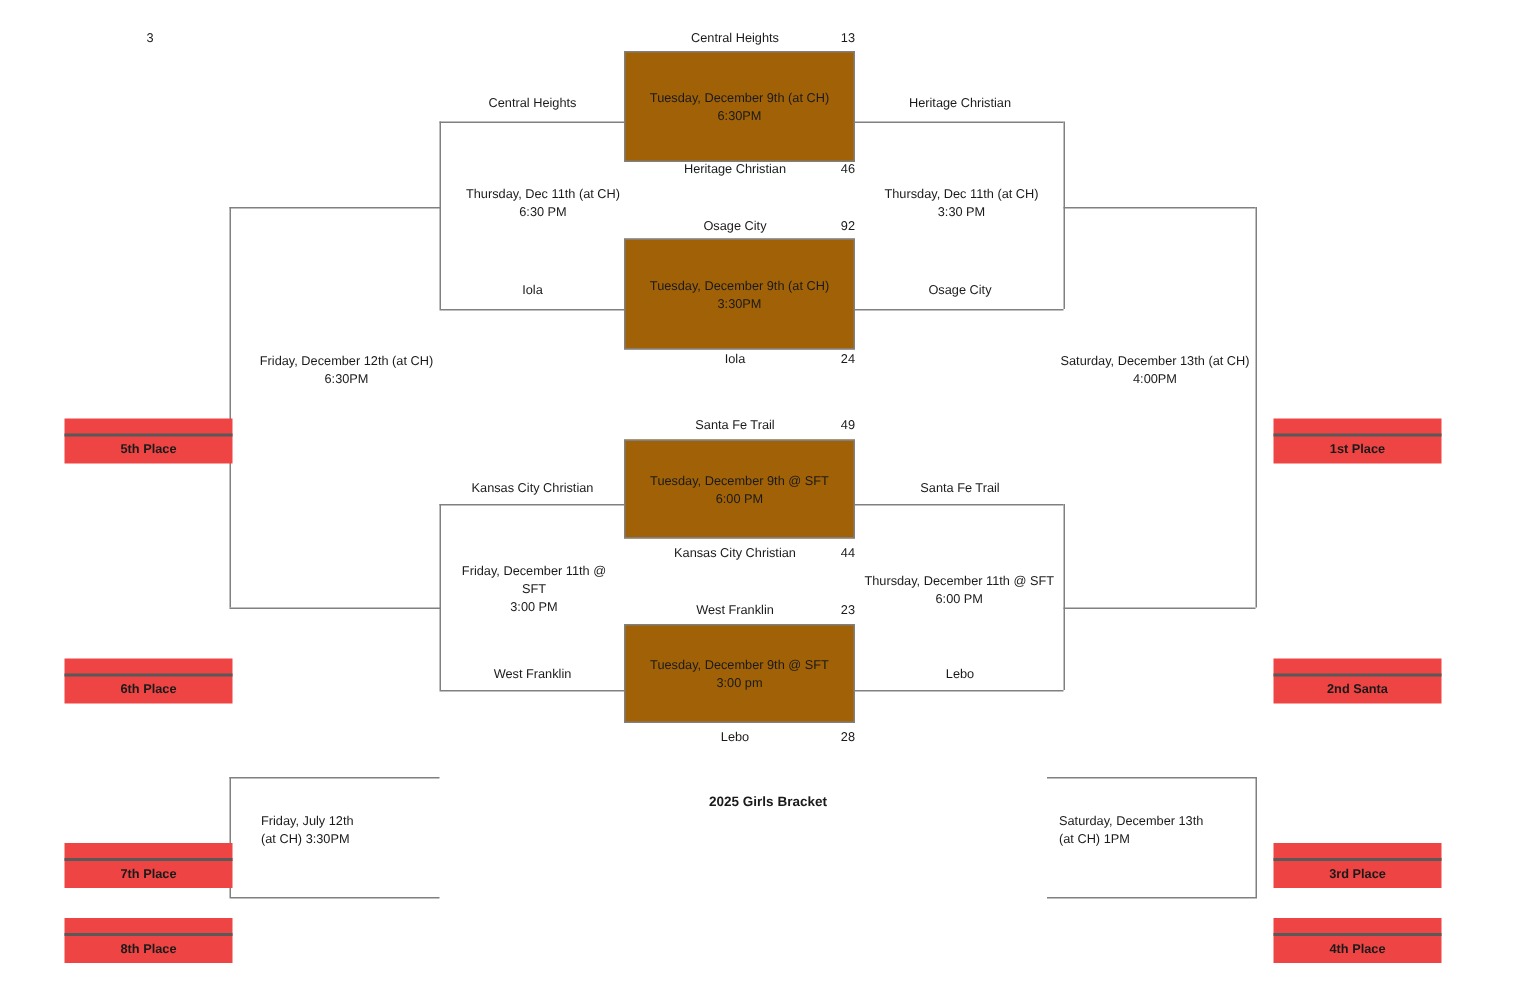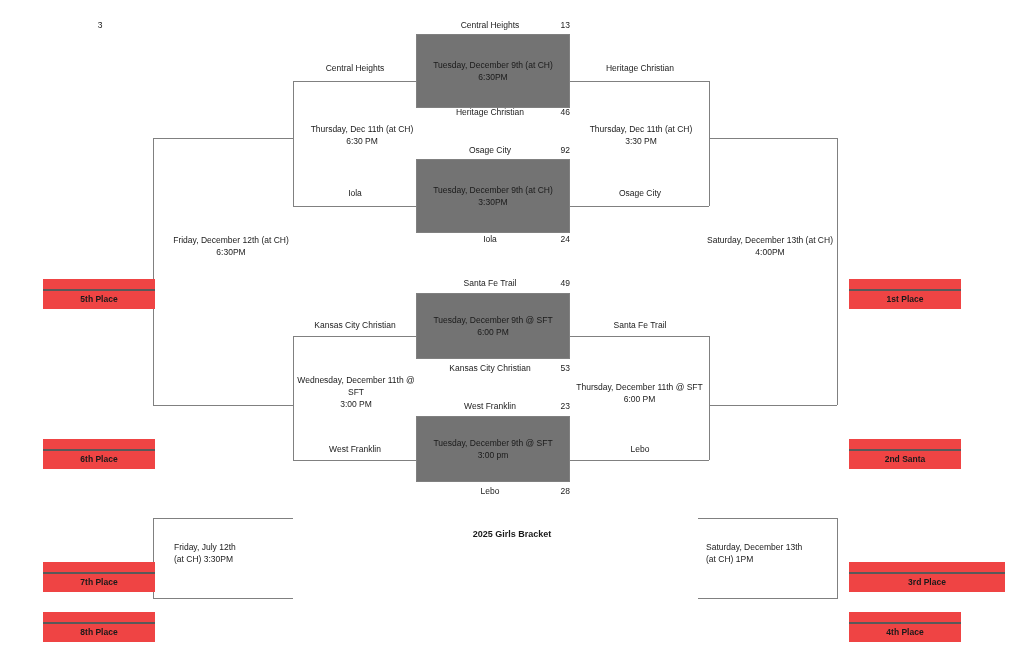--- a/index.html
+++ b/index.html
@@ -28,21 +28,21 @@
   .vline {
     position: absolute;
     background: #808080;
     width: 1px;
   }
 
   
   .game-box {
     position: absolute;
     border: 1px solid #808080;
-    background: #737373;
+    background: #a16207;
     display: flex;
     align-items: center;
     justify-content: center;
     box-sizing: border-box;
     z-index: 3;
   }
   .game-box .game-text {
     font-size: 8.5px;
     line-height: 12px;
     text-align: center;
@@ -158,21 +158,21 @@
   <div class="slot slot-name" style="left:410px; top:234px; width:160px;">Iola</div>
   <div class="slot slot-score" style="left:520px; top:234px; width:50px;">24</div>
 
   <div class="slot slot-name" style="left:410px; top:278px; width:160px;">Santa Fe Trail</div>
   <div class="slot slot-score" style="left:520px; top:278px; width:50px;">49</div>
   <div class="game-box" style="left:416px; top:293px; width:154px; height:66px;">
     <div class="game-text">Tuesday, December 9th @ SFT
 6:00 PM</div>
   </div>
   <div class="slot slot-name" style="left:410px; top:363px; width:160px;">Kansas City Christian</div>
-  <div class="slot slot-score" style="left:520px; top:363px; width:50px;">53</div>
+  <div class="slot slot-score" style="left:520px; top:363px; width:50px;">44</div>
 
   <div class="slot slot-name" style="left:410px; top:401px; width:160px;">West Franklin</div>
   <div class="slot slot-score" style="left:520px; top:401px; width:50px;">23</div>
   <div class="game-box" style="left:416px; top:416px; width:154px; height:66px;">
     <div class="game-text">Tuesday, December 9th @ SFT
 3:00 pm</div>
   </div>
   <div class="slot slot-name" style="left:410px; top:486px; width:160px;">Lebo</div>
   <div class="slot slot-score" style="left:520px; top:486px; width:50px;">28</div>
 
@@ -190,21 +190,21 @@
   <div class="slot slot-name" style="left:568px; top:63px; width:144px;">Heritage Christian</div>
   <div class="slot slot-name" style="left:568px; top:188px; width:144px;">Osage City</div>
   <div class="arm-label" style="left:574px; top:123px; width:134px;">Thursday, Dec 11th (at CH)
 3:30 PM</div>
 
   <div class="hline" style="left:293px; top:336px; width:124px;"></div>
   <div class="vline" style="left:293px; top:336px; height:124px;"></div>
   <div class="hline" style="left:293px; top:460px; width:124px;"></div>
   <div class="slot slot-name" style="left:283px; top:320px; width:144px;">Kansas City Christian</div>
   <div class="slot slot-name" style="left:283px; top:444px; width:144px;">West Franklin</div>
-  <div class="arm-label" style="left:296px; top:374px; width:120px;">Wednesday, December 11th @
+  <div class="arm-label" style="left:296px; top:374px; width:120px;">Friday, December 11th @
 SFT
 3:00 PM</div>
 
   <div class="hline" style="left:570px; top:336px; width:139px;"></div>
   <div class="vline" style="left:709px; top:336px; height:124px;"></div>
   <div class="hline" style="left:570px; top:460px; width:139px;"></div>
   <div class="slot slot-name" style="left:568px; top:320px; width:144px;">Santa Fe Trail</div>
   <div class="slot slot-name" style="left:568px; top:444px; width:144px;">Lebo</div>
   <div class="arm-label" style="left:570px; top:381px; width:139px;">Thursday, December 11th  @ SFT
 6:00 PM</div>
@@ -251,21 +251,21 @@
   </div>
 
   <div class="place-banner right" style="left:849px; top:279px;">
     <div class="place-rule"></div>
     <div class="place-label">1st Place</div>
   </div>
   <div class="place-banner right" style="left:849px; top:439px;">
     <div class="place-rule"></div>
     <div class="place-label">2nd Santa</div>
   </div>
-  <div class="place-banner right" style="left:849px; top:562px;padding-left:44px;">
+  <div class="place-banner right" style="left:849px; top:562px;">
     <div class="place-rule"></div>
     <div class="place-label">3rd Place</div>
   </div>
   <div class="place-banner right" style="left:849px; top:612px;">
     <div class="place-rule"></div>
     <div class="place-label">4th Place</div>
   </div>
 
   <div id="bracket-title">2025 Girls Bracket</div>
 

